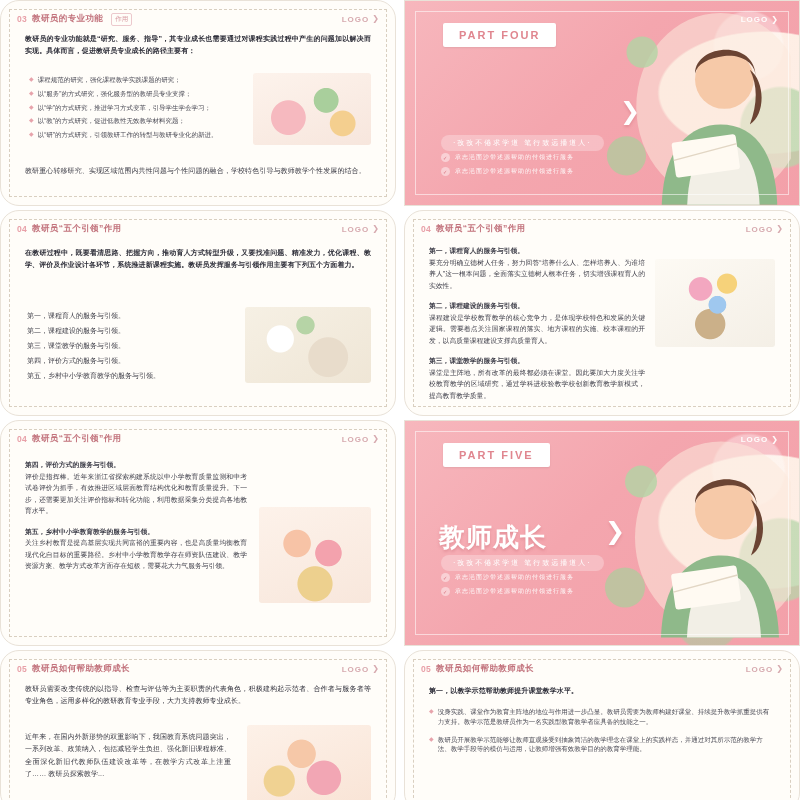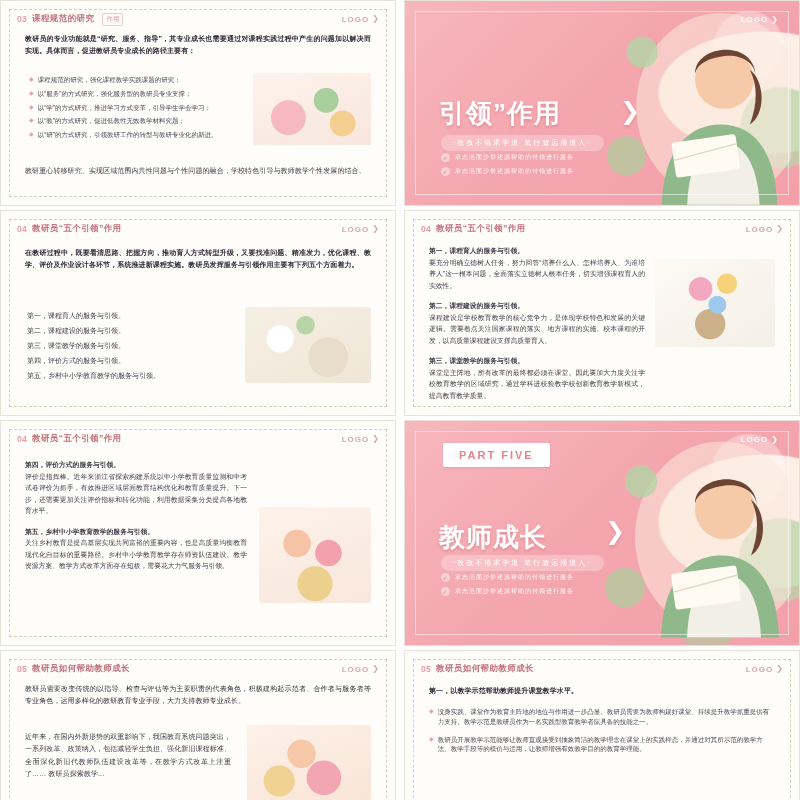--- a/index.html
+++ b/index.html
@@ -22,20 +22,21 @@
     position:relative;
     overflow:hidden;
     background:#ffffff;
     border:1px solid #e9e2d8;
     box-sizing:border-box;
   }
   
   .slide.white{
     background:#fffdf9;
     padding:2px;
+    border-radius:19px;
   }
   .inner-frame{
     position:absolute;
     left:8px;right:8px;top:8px;bottom:8px;
     border:1px dashed #d9cfc0;
     box-sizing:border-box;
   }
   .hdr{
     position:absolute;
     top:10px;left:16px;right:16px;
@@ -199,21 +200,21 @@
 </head>
 <body>
 
 <div class="deck">
 
   <div class="slide white">
     <div class="inner-frame"></div>
     <div class="hdr">
       <div class="hdr-left">
         <span class="hdr-num">03</span>
-        <span class="hdr-title">课程规范的研究</span>
+        <span class="hdr-title">教研员的专业功能</span>
         <span class="hdr-chip">作用</span>
       </div>
       <div class="hdr-right">
         <span class="logo-txt">LOGO</span>
         <span class="chev">❯</span>
       </div>
     </div>
     <div class="body-txt lead" style="left:24px;right:24px;top:32px;">教研员的专业功能就是“研究、服务、指导”，其专业成长也需要通过对课程实践过程中产生的问题加以解决而实现。具体而言，促进教研员专业成长的路径主要有：</div>
     <div class="bullet-list" style="left:28px;top:74px;width:210px;">
       <div class="bullet-row">
@@ -253,21 +254,21 @@
       <rect x="72" y="132" width="66" height="36" rx="3" fill="#fffaf2" transform="rotate(-8 105 150)"></rect>
       <path d="M72 150 L138 142" stroke="#e2d6c4" stroke-width="1.5" fill="none" transform="rotate(-8 105 150)"></path>
       <circle cx="40" cy="44" r="16" fill="#b2d5a4" opacity=".8"></circle>
       <circle cx="24" cy="150" r="20" fill="#a9cf9b" opacity=".7"></circle>
     </svg>
     <div class="pink-frame"></div>
     <div class="pink-logo">
       <span>LOGO</span>
       <span class="chev" style="color:#fff">❯</span>
     </div>
-    <div class="part-title" style="top:96px;">引领”作用</div>
+    <div class="part-badge">PART FOUR</div>
     <div class="part-arrow" style="left:215px;top:96px;">❯</div>
     <div class="sub-ribbon" style="top:134px;">·孜孜不倦求学道  笔行致远播道人·</div>
     <div class="mini-line" style="top:152px;">
       <span class="mini-ic">✓</span>
       <span>承志浥面沙带述源帮助的付领进行服务</span>
     </div>
     <div class="mini-line" style="top:166px;">
       <span class="mini-ic">✓</span>
       <span>承志浥面沙带述源帮助的付领进行服务</span>
     </div>

